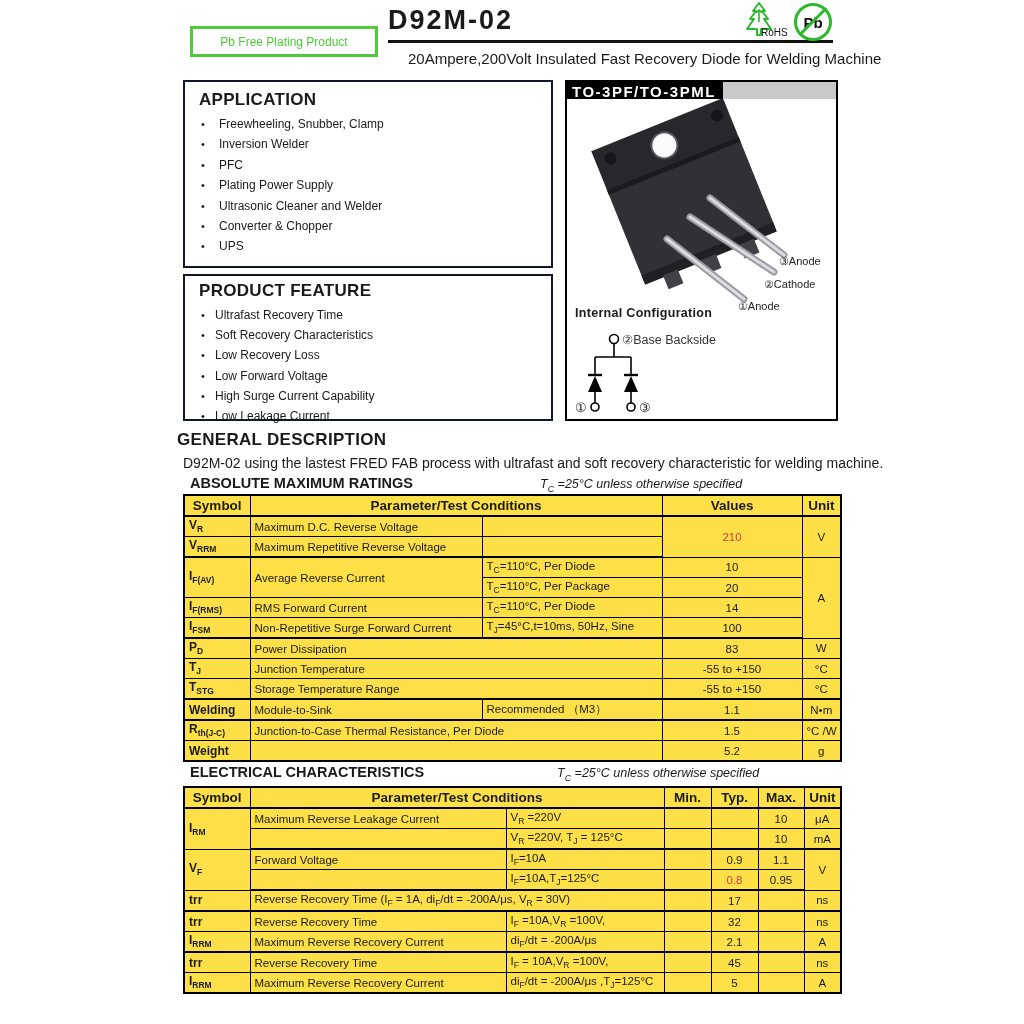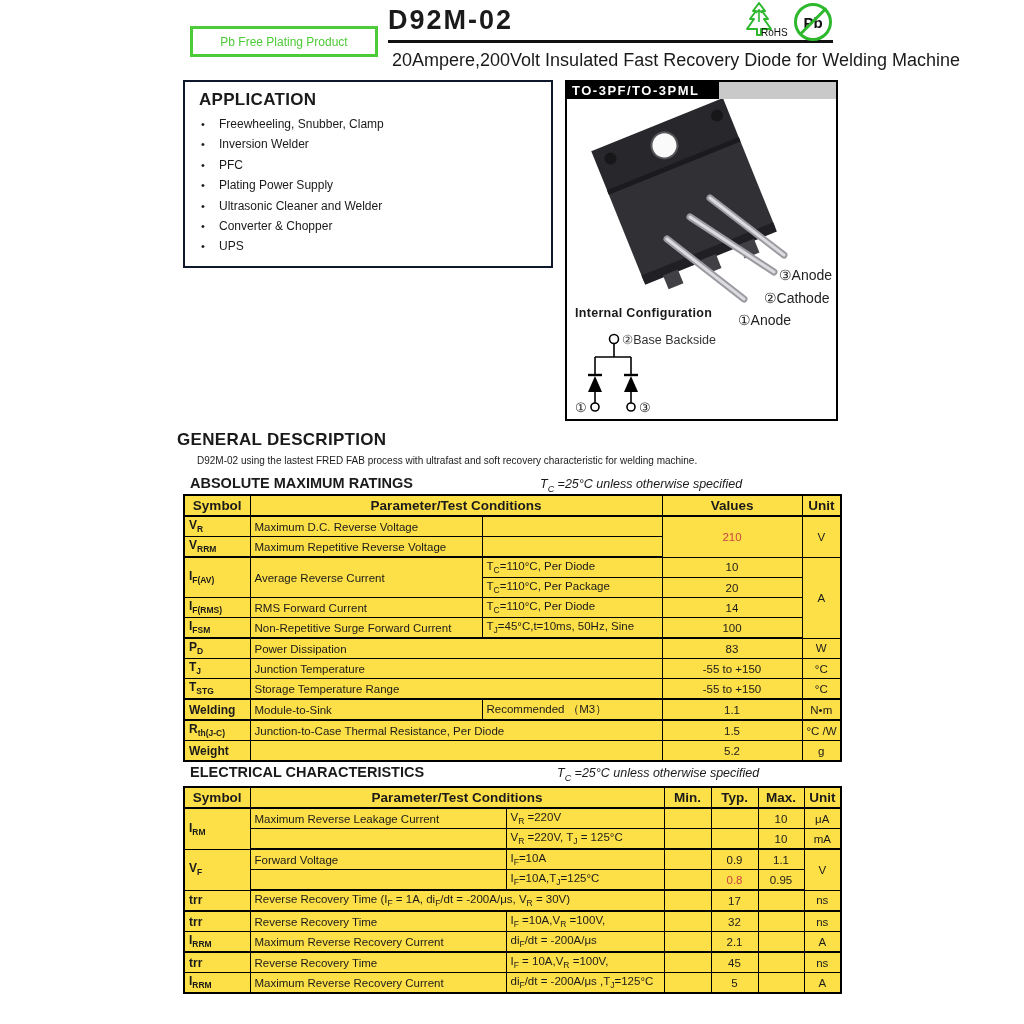--- a/index.html
+++ b/index.html
@@ -5,53 +5,53 @@
   html,body{margin:0;padding:0;background:#fff;}
   .canvas{position:relative;width:1024px;height:1024px;background:#ffffff;
           font-family:"Liberation Sans",sans-serif;color:#1a1a1a;overflow:hidden;}
   .abs{position:absolute;}
 
   
   .pbfree{left:190px;top:26px;width:182px;height:25px;border:3px solid #4ecb38;color:#4ecb38;
           font-size:12px;display:flex;align-items:center;justify-content:center;white-space:nowrap;}
   .title{left:388px;top:5px;font-size:27px;font-weight:bold;letter-spacing:2px;}
   .title-rule{left:388px;top:40px;width:445px;height:3px;background:#111;}
-  .subtitle{left:392px;top:50px;font-size:18px;white-space:nowrap;}
+  .subtitle{left:408px;top:50px;font-size:15px;white-space:nowrap;}
   .rohs-wrap{left:744px;top:2px;width:46px;height:38px;}
   .rohs-text{position:absolute;left:17px;top:25px;font-size:10px;color:#111;}
   .pb-icon{left:794px;top:3px;width:32px;height:32px;border:3px solid #2db82d;border-radius:50%;
            display:flex;align-items:center;justify-content:center;font-size:15px;font-weight:bold;color:#111;}
   .pb-slash{position:absolute;left:15px;top:-3px;width:3px;height:36px;background:#2db82d;transform:rotate(45deg);}
 
   
   .panel{border:2px solid #0f172a;background:#fff;box-sizing:border-box;}
   .app-box{left:183px;top:80px;width:370px;height:188px;}
   .feat-box{left:183px;top:274px;width:370px;height:147px;}
   .panel h2{margin:8px 0 2px 14px;font-size:17px;letter-spacing:.3px;}
   .feat-box h2{margin-top:5px;}
   .panel ul{list-style:none;margin:4px 0 0 0;padding:0 0 0 16px;}
   .panel li{font-size:12px;line-height:20.4px;position:relative;padding-left:18px;}
   .panel li::before{content:"•";position:absolute;left:0;top:0;font-size:11px;}
   .feat-box li{line-height:20.2px;padding-left:14px;}
 
   
   .pkg-box{left:565px;top:80px;width:273px;height:341px;border:2px solid #000;box-sizing:border-box;}
   .pkg-hdr{display:flex;height:17px;}
-  .pkg-hdr-label{background:#000;color:#fff;font-size:13px;font-weight:bold;letter-spacing:1.5px;
-                 padding:1px 20px 0 5px;white-space:nowrap;}
+  .pkg-hdr-label{background:#000;color:#fff;font-size:15px;font-weight:bold;letter-spacing:1.5px;
+                 padding:1px 7px 0 5px;white-space:nowrap;}
   .pkg-hdr-rest{flex:1;background:#c9c9c9;}
-  .pin-label{position:absolute;font-size:14px;color:#222;white-space:nowrap;margin-top:12px;}
+  .pin-label{position:absolute;font-size:11px;color:#222;white-space:nowrap;}
   .internal-title{position:absolute;left:8px;top:224px;font-size:12.5px;font-weight:bold;letter-spacing:.3px;}
   .pkg-photo{position:absolute;left:0;top:17px;}
   .schematic{position:absolute;left:0;top:248px;}
 
   
   .sec-h1{font-size:17px;font-weight:bold;letter-spacing:.3px;}
   .desc-title{left:177px;top:430px;}
-  .desc-text{left:197px;top:455px;font-size:10px;}
+  .desc-text{left:183px;top:455px;font-size:14px;}
   .tbl-title{font-size:14.5px;font-weight:bold;}
   .amr-title{left:190px;top:475px;}
   .amr-note{left:540px;top:477px;}
   .ec-title{left:190px;top:764px;}
   .ec-note{left:557px;top:766px;}
   .note{font-size:12.5px;font-style:italic;}
   .note sub{font-size:9px;}
 
   
   table{border-collapse:collapse;table-layout:fixed;background:#fde047;}
@@ -96,20 +96,31 @@
       <li>Freewheeling, Snubber, Clamp</li>
       <li>Inversion Welder</li>
       <li>PFC</li>
       <li>Plating Power Supply</li>
       <li>Ultrasonic Cleaner and Welder</li>
       <li>Converter &amp; Chopper</li>
       <li>UPS</li>
     </ul>
   </div>
 
+  <div class="abs panel feat-box">
+    <h2>PRODUCT FEATURE</h2>
+    <ul>
+      <li>Ultrafast Recovery Time</li>
+      <li>Soft Recovery Characteristics</li>
+      <li>Low Recovery Loss</li>
+      <li>Low Forward Voltage</li>
+      <li>High Surge Current Capability</li>
+      <li>Low Leakage Current</li>
+    </ul>
+  </div>
 
   <div class="abs pkg-box">
     <div class="pkg-hdr">
       <div class="pkg-hdr-label">TO-3PF/TO-3PML</div>
       <div class="pkg-hdr-rest"></div>
     </div>
 
     <svg class="pkg-photo" width="269" height="230" viewBox="0 0 269 230">
       <g transform="translate(118,92) rotate(-22)">
         <rect x="-72" y="-72" width="142" height="46" fill="#28282c"></rect>

